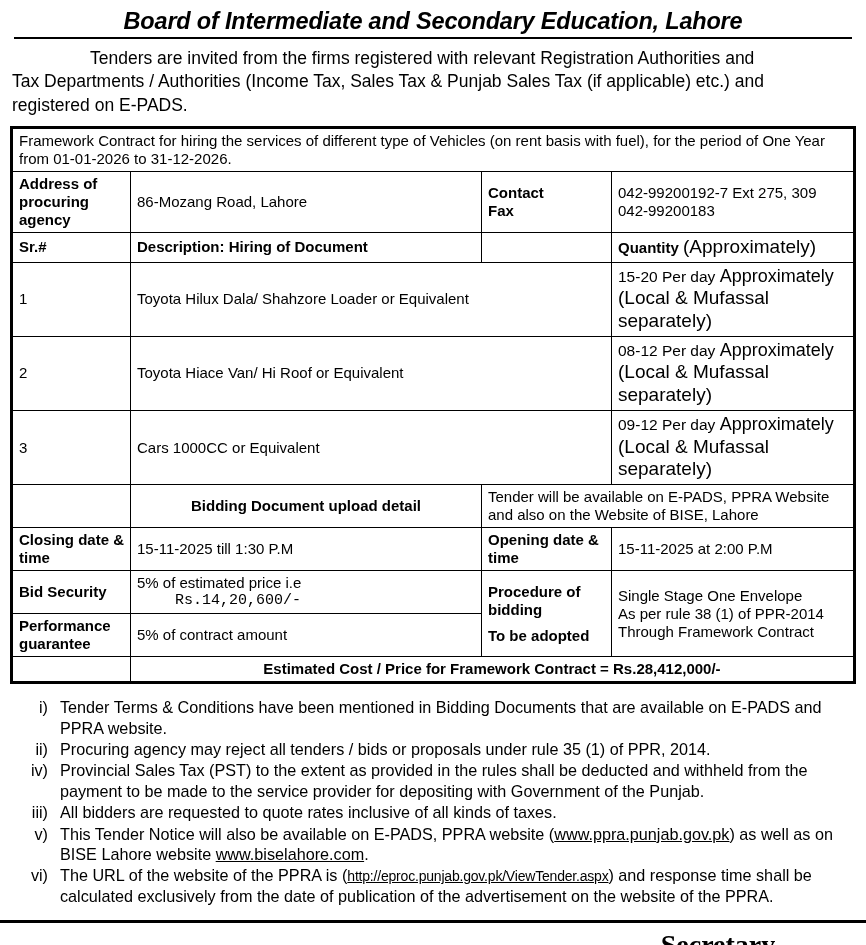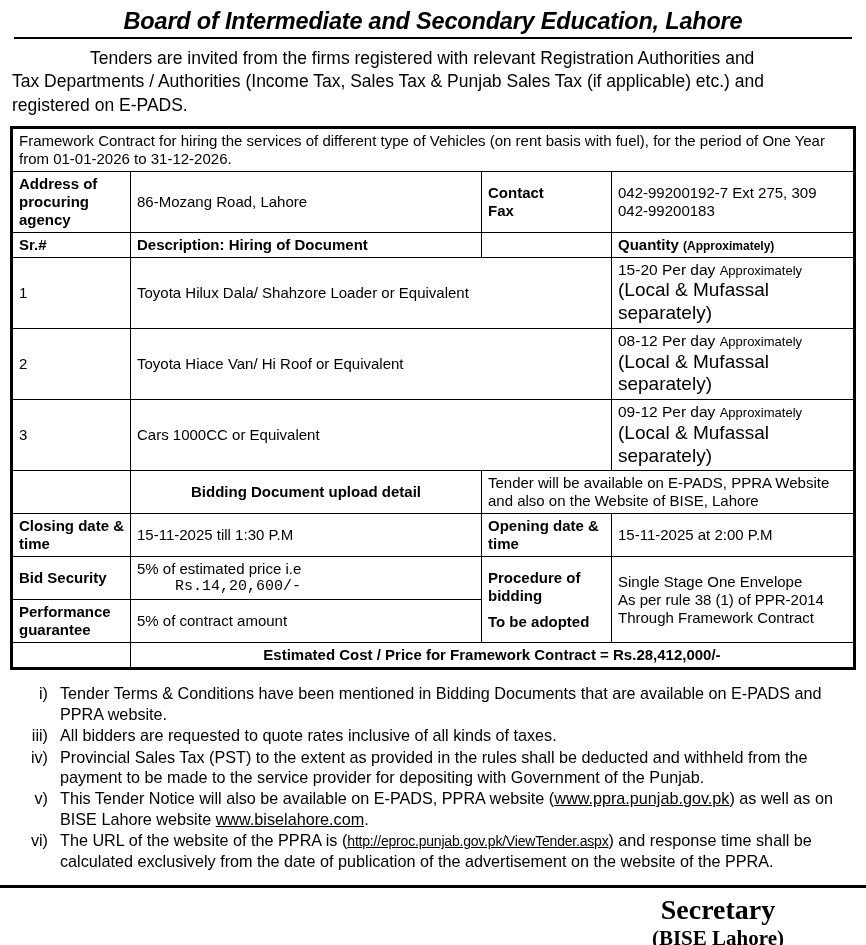--- a/index.html
+++ b/index.html
@@ -89,25 +89,25 @@
     border-left: none;
     border-right: none;
     border-top: none;
   }
   .lbl-b { font-weight: bold; font-size: 14.5px; }
   .val-n { font-size: 16px; }
   .val-addr { font-size: 16.5px; }
   .hdr-sr { font-weight: bold; font-size: 19px; }
   .hdr-desc { font-weight: bold; font-size: 17px; }
   .qty-head { font-weight: bold; font-size: 18px; }
-  .qty-head .sub { font-weight: bold; font-size: 12px; }
+  .qty-head .sub { font-weight: normal; font-size: 19px; }
   .sr-num { font-size: 16.5px; }
   .desc-txt { font-size: 16.5px; }
   .qty-main { font-size: 15.5px; display:block; }
-  .qty-main .ap { font-size: 13px; }
+  .qty-main .ap { font-size: 18px; }
   .qty-sub { font-size: 19px; display:block; }
   .bid-doc { font-weight: bold; font-size: 15.5px; text-align: center; }
   .avail-txt { font-size: 15.5px; line-height: 1.22; }
   .date-val { font-size: 17px; }
   .bidsec-val { font-size: 16.5px; line-height: 1.25; }
   .bidsec-val .amt { display:block; padding-left: 38px; font-family: Liberation Mono, monospace; }
   .proc-val { font-size: 16.5px; line-height: 1.3; }
   .proc-val span { display: block; }
   .est-cost {
     text-align: center;
@@ -299,29 +299,33 @@
     </table>
   </div>
 
   <div class="notes">
 
     <div class="note-row">
       <div class="note-rn">i)</div>
       <div class="note-tx">Tender Terms &amp; Conditions have been mentioned in Bidding Documents that are available on    E-PADS and PPRA website.</div>
     </div>
 
+    <div class="note-row">
+      <div class="note-rn">ii)</div>
+      <div class="note-tx">Procuring agency may reject all tenders / bids or proposals under rule 35 (1) of PPR, 2014.</div>
+    </div>
+
+    <div class="note-row">
+      <div class="note-rn">iv)</div>
+      <div class="note-tx">Provincial Sales Tax (PST) to the extent as provided in the rules shall be deducted and withheld from the payment to be made to the service provider for depositing with Government of the Punjab.</div>
+    </div>
 
     <div class="note-row">
       <div class="note-rn">iii)</div>
       <div class="note-tx">All bidders are requested to quote rates inclusive of all kinds of taxes.</div>
-    </div>
-
-    <div class="note-row">
-      <div class="note-rn">iv)</div>
-      <div class="note-tx">Provincial Sales Tax (PST) to the extent as provided in the rules shall be deducted and withheld from the payment to be made to the service provider for depositing with Government of the Punjab.</div>
     </div>
 
     <div class="note-row">
       <div class="note-rn">v)</div>
       <div class="note-tx"><span>This Tender Notice will also be available on E-PADS, PPRA website (</span><span class="u-url">www.ppra.punjab.gov.pk</span><span>) as well as on BISE Lahore website </span><span class="u-url">www.biselahore.com</span><span>.</span></div>
     </div>
 
     <div class="note-row">
       <div class="note-rn">vi)</div>
       <div class="note-tx"><span>The URL of the website of the PPRA is (</span><span class="u-url tiny-url">http://eproc.punjab.gov.pk/ViewTender.aspx</span><span>) and response time shall be calculated exclusively from the date of publication of the advertisement on the website of the PPRA.</span></div>

